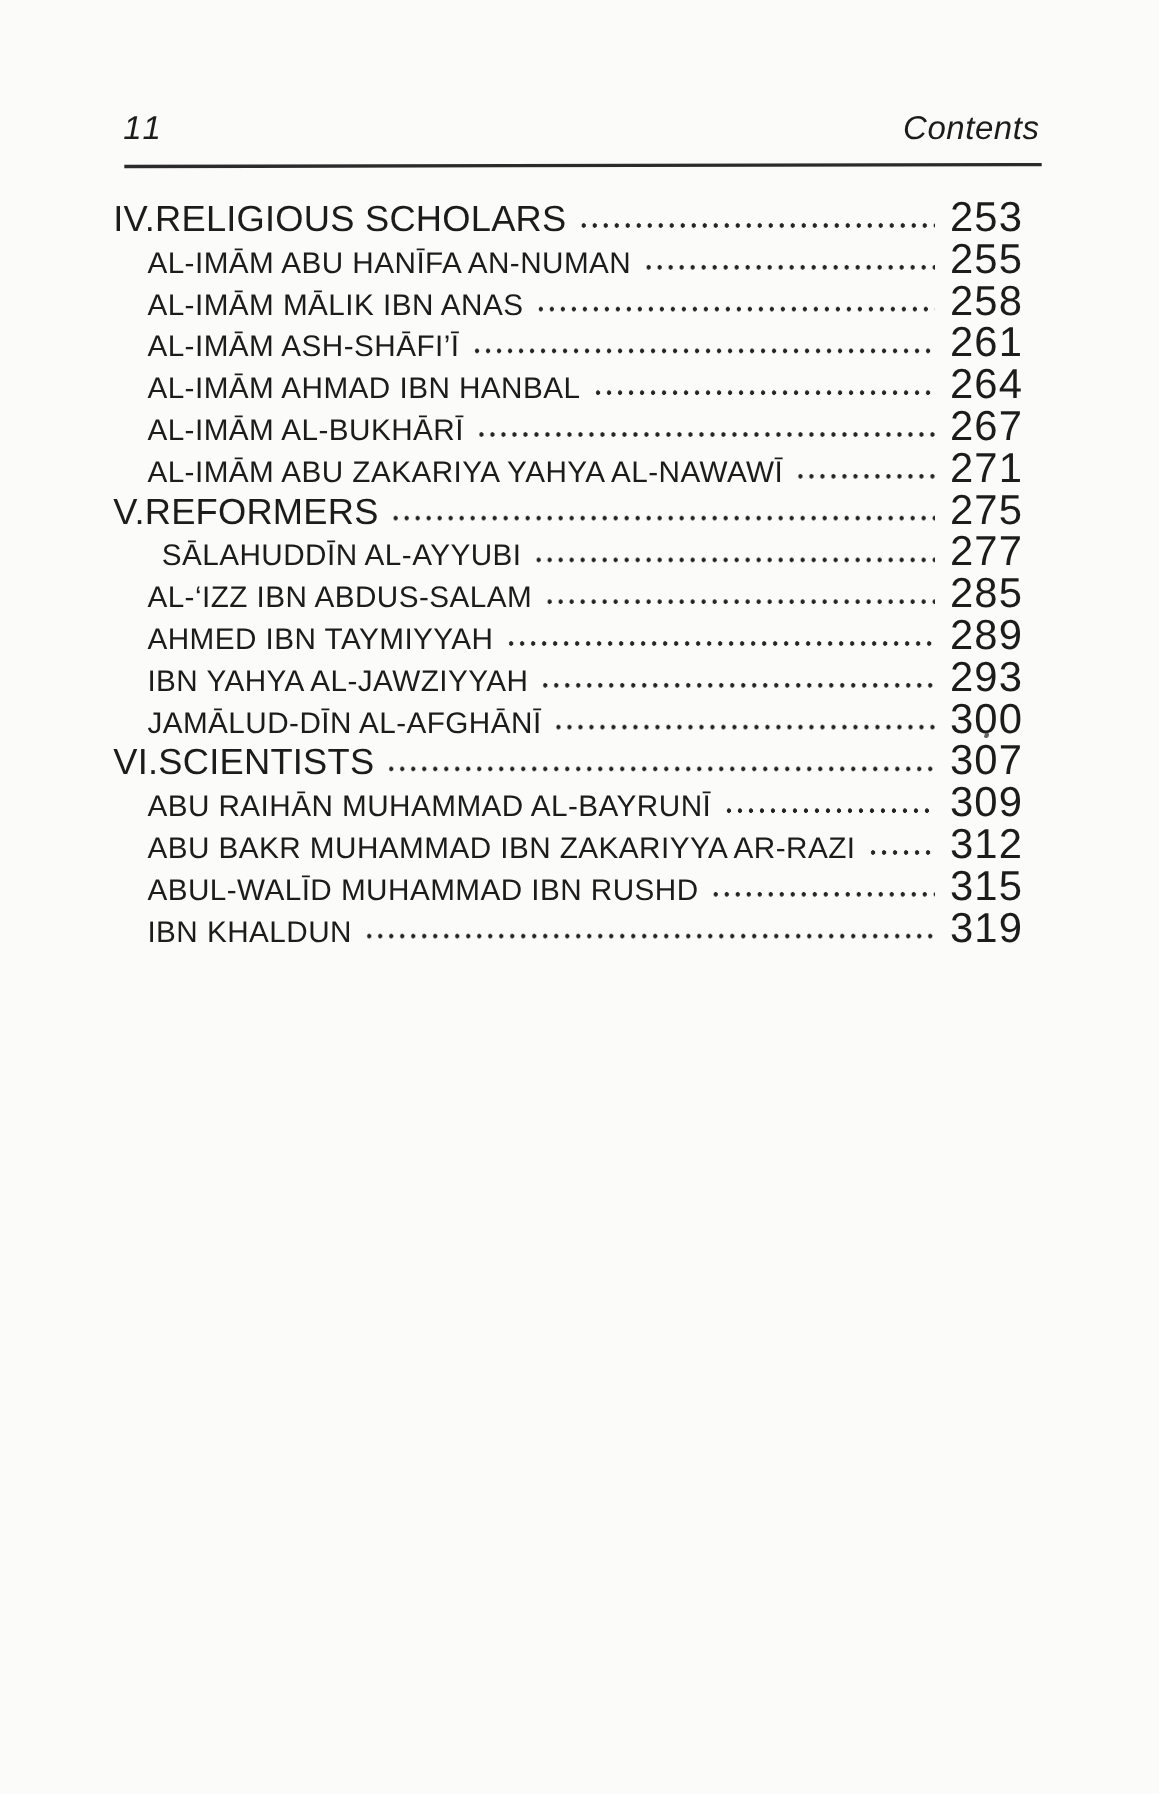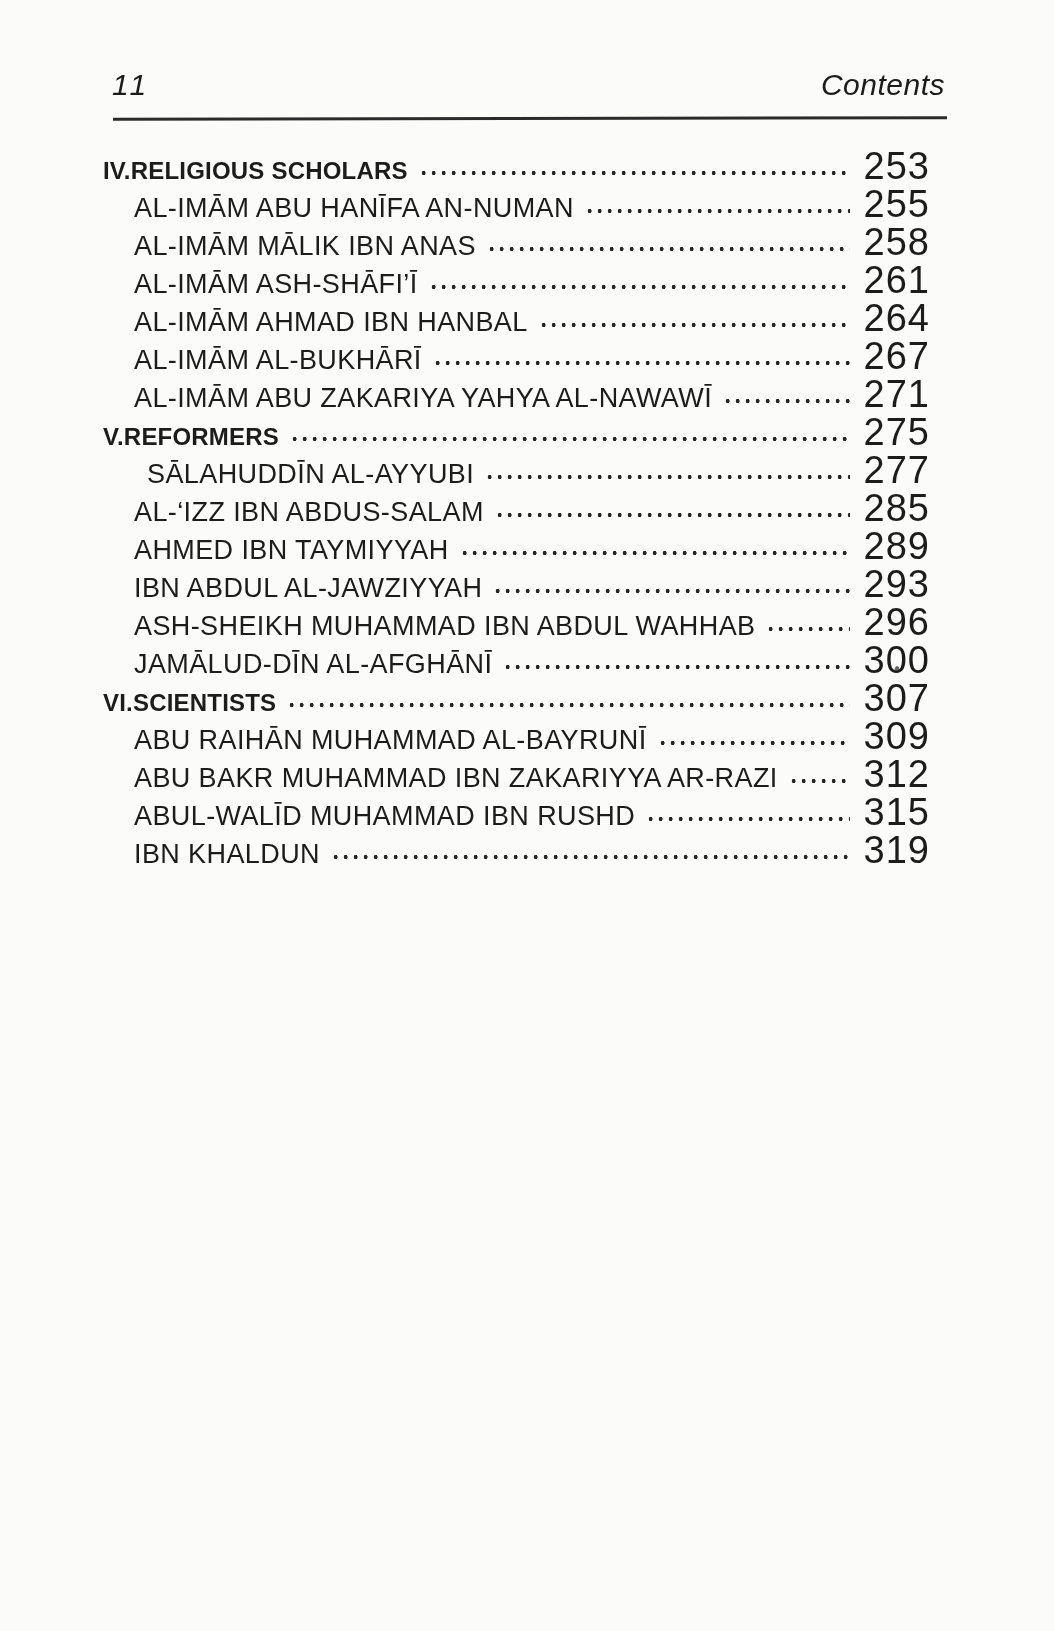--- a/index.html
+++ b/index.html
@@ -19,21 +19,21 @@
     width: 1054px;
     height: 1631px;
     overflow: hidden;
   }
   
   .page-header {
     display: flex;
     justify-content: space-between;
     align-items: flex-end;
     margin: 0 109px 0 112px;
-    padding-top: 68px;
+    padding-top: 100px;
     font-style: italic;
     font-size: 30px;
     line-height: 34px;
   }
   .folio { letter-spacing: 3px; }
   .running-title { letter-spacing: 0.5px; }
   .rule {
     margin: 15px 107px 0 113px;
     border-top: 3px solid #2b2b2b;
     transform: rotate(-0.12deg);
@@ -47,22 +47,22 @@
     display: flex;
     align-items: baseline;
     height: 38px;
     white-space: nowrap;
   }
   .title {
     font-size: 27px;
     letter-spacing: 0.4px;
   }
   .heading-row .title {
-    font-weight: bold;
-    font-size: 24px;
+    font-weight: normal;
+    font-size: 33px;
     letter-spacing: 0.2px;
   }
   .entry-row { padding-left: 31px; }
   .entry-row.indent-extra { padding-left: 44px; }
   .leader {
     flex: 1 1 auto;
     align-self: flex-end;
     height: 6px;
     margin: 0 14px 7px 13px;
     background-image: radial-gradient(circle at 2.6px 3px, #242424 1.75px, rgba(0,0,0,0) 2.2px);
@@ -157,28 +157,23 @@
         <span class="title">AL-‘IZZ IBN ABDUS-SALAM</span>
         <span class="leader"></span>
         <span class="pageno">285</span>
       </div>
       <div class="row entry-row">
         <span class="title">AHMED IBN TAYMIYYAH</span>
         <span class="leader"></span>
         <span class="pageno">289</span>
       </div>
       <div class="row entry-row">
-        <span class="title">IBN ABDUL AL-JAWZIYYAH</span>
+        <span class="title">IBN YAHYA AL-JAWZIYYAH</span>
         <span class="leader"></span>
         <span class="pageno">293</span>
-      </div>
-      <div class="row entry-row">
-        <span class="title">ASH-SHEIKH MUHAMMAD IBN ABDUL WAHHAB</span>
-        <span class="leader"></span>
-        <span class="pageno">296</span>
       </div>
       <div class="row entry-row">
         <span class="title">JAMĀLUD-DĪN AL-AFGHĀNĪ</span>
         <span class="leader"></span>
         <span class="pageno">300</span>
       </div>
     </section>
 
     <section class="toc-section">
       <div class="row heading-row">

